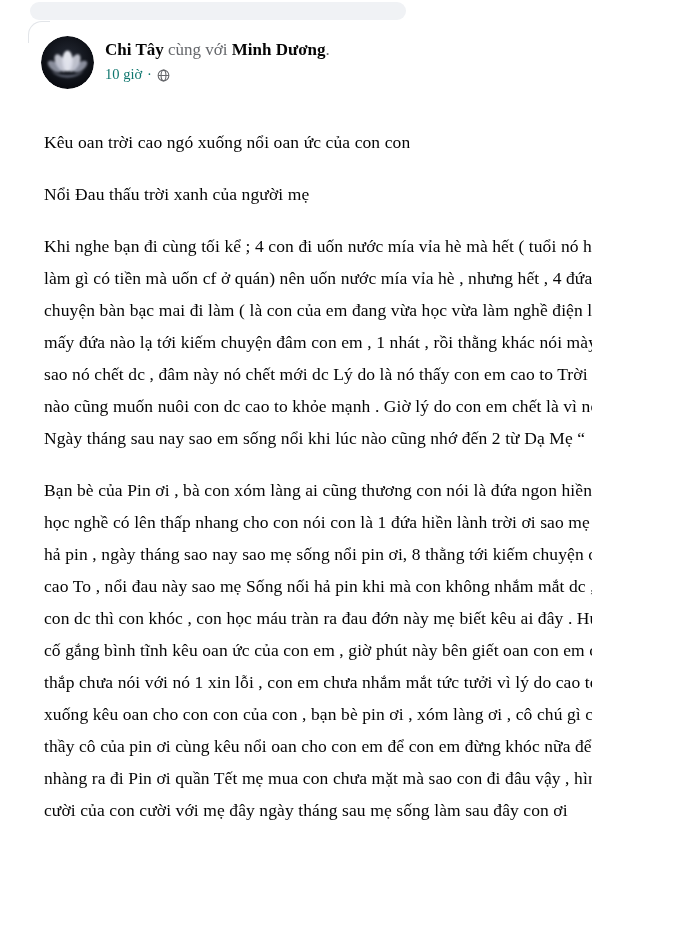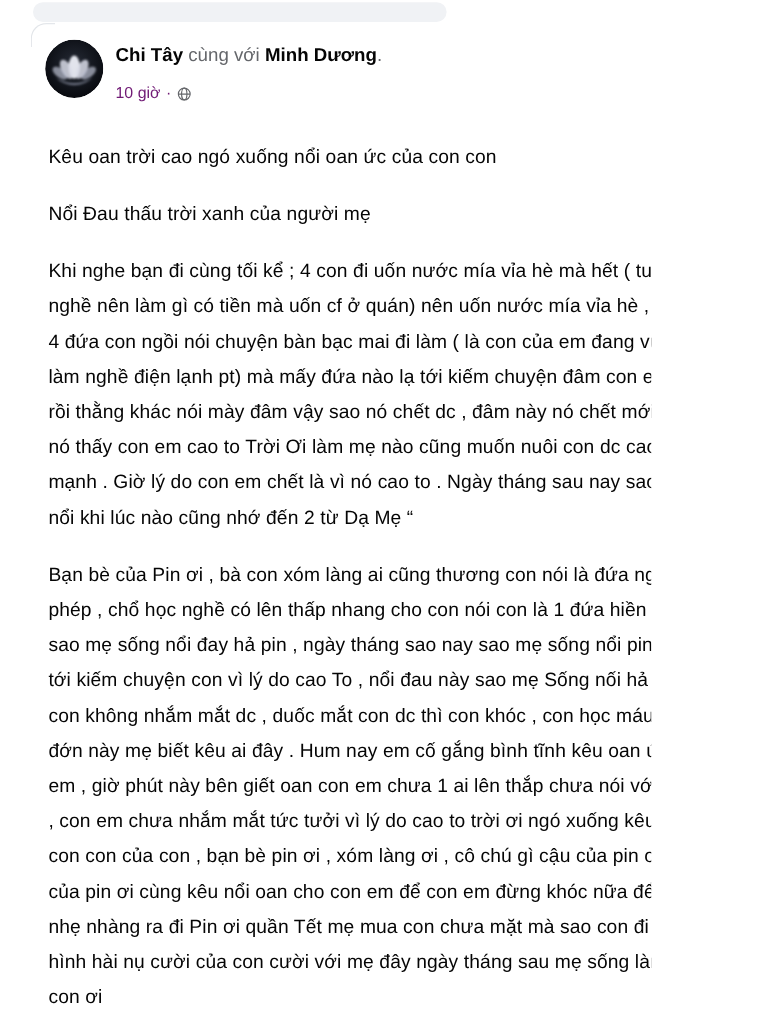--- a/index.html
+++ b/index.html
@@ -8,20 +8,21 @@
     width: 696px;
     font-family: "Liberation Sans", "DejaVu Sans", sans-serif;
     -webkit-font-smoothing: antialiased;
   }
   .page {
     position: relative;
     width: 592px;
     height: 926px;
     background: #ffffff;
     overflow: hidden;
+    font-family: Liberation Serif, serif;
   }
   
   .top-strip {
     position: absolute;
     left: 30px;
     top: 2px;
     width: 376px;
     height: 18px;
     background: #f0f2f5;
     border-radius: 9px;
@@ -64,27 +65,27 @@
     font-weight: bold;
     color: #050505;
     cursor: pointer;
   }
   .name-line .connector,
   .name-line .suffix {
     font-weight: normal;
     color: #65676b;
   }
   .meta-line {
-    margin-top: 15px;
+    margin-top: 4px;
     display: flex;
     align-items: center;
     gap: 5px;
     font-size: 14.5px;
     line-height: 18px;
-    color: #701a75;
+    color: #0f766e;
     text-align: right;
   }
   .meta-line .timestamp { cursor: pointer; }
   .globe { display: inline-block; width: 13px; height: 13px; }
   .post-body {
     position: absolute;
     left: 28px;
     top: 126px;
     width: 661px;
     font-size: 17.5px;

